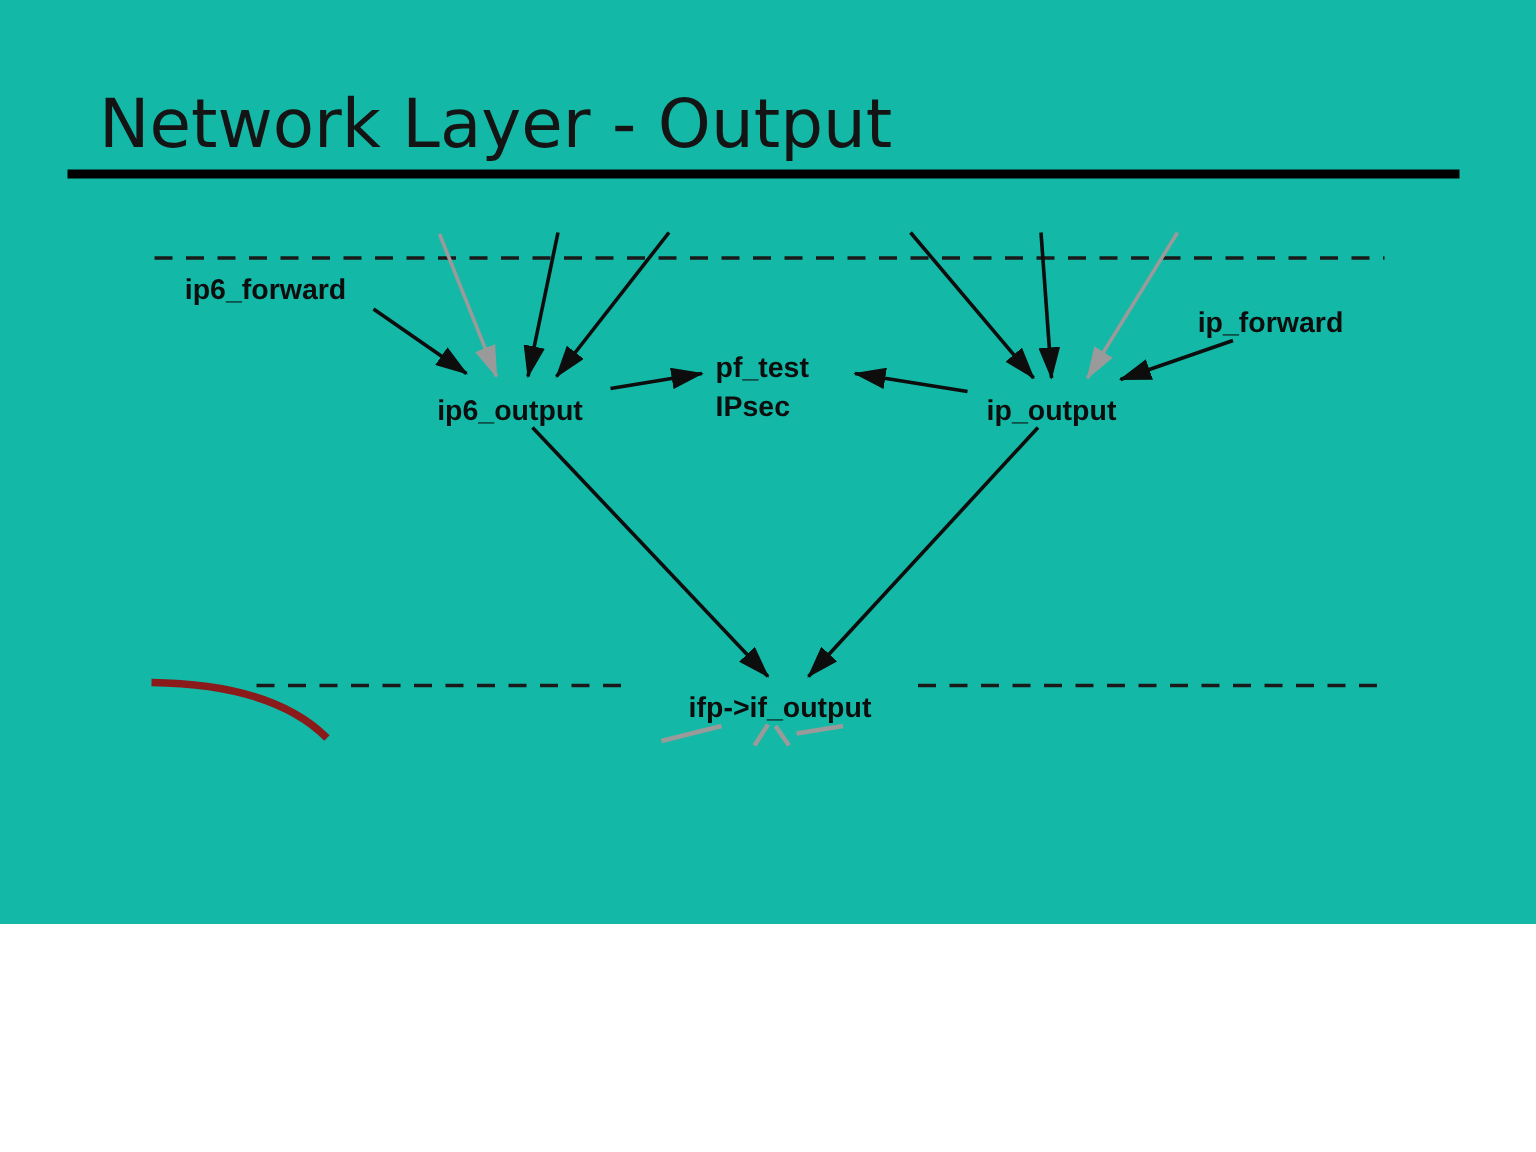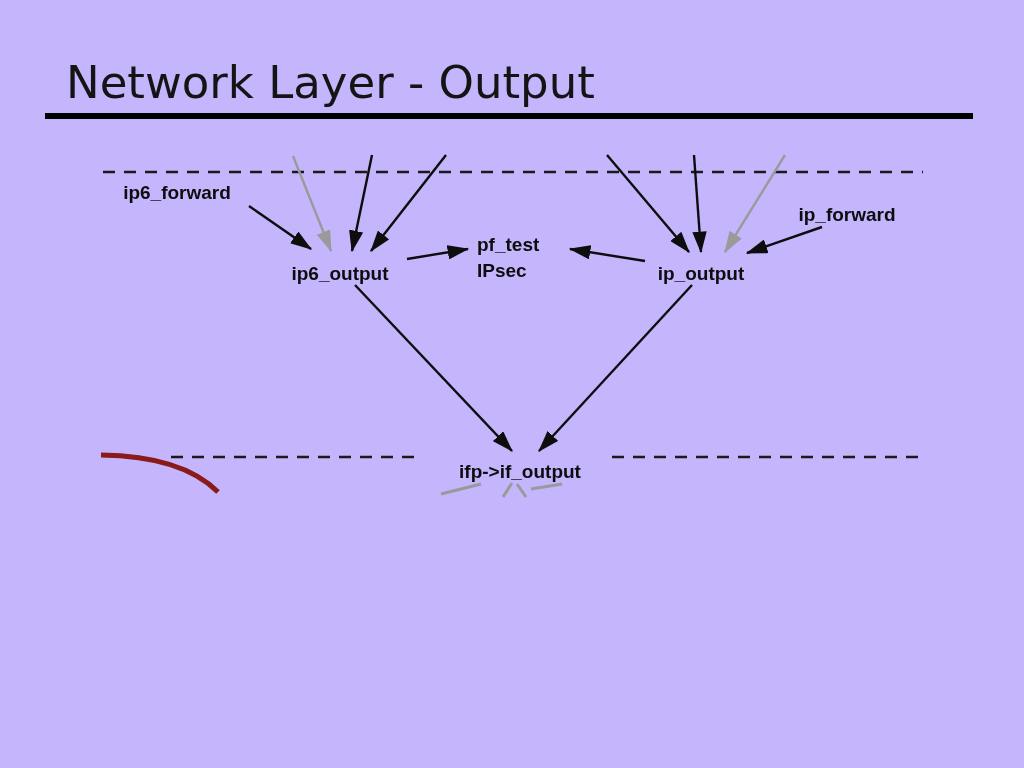--- a/index.html
+++ b/index.html
@@ -3,22 +3,22 @@
 <meta charset="utf-8">
 <style>
   html, body {
     margin: 0;
     padding: 0;
     background: #ffffff;
   }
   .slide {
     position: relative;
     width: 1024px;
-    height: 768px;
-    background: #c4b5fd;
+    height: 616px;
+    background: #14b8a6;
     overflow: hidden;
     font-family: "Liberation Sans", sans-serif;
   }
   .slide-title {
     position: absolute;
     left: 66px;
     top: 56px;
     font-family: "DejaVu Sans", sans-serif;
     font-size: 45px;
     font-weight: 400;

